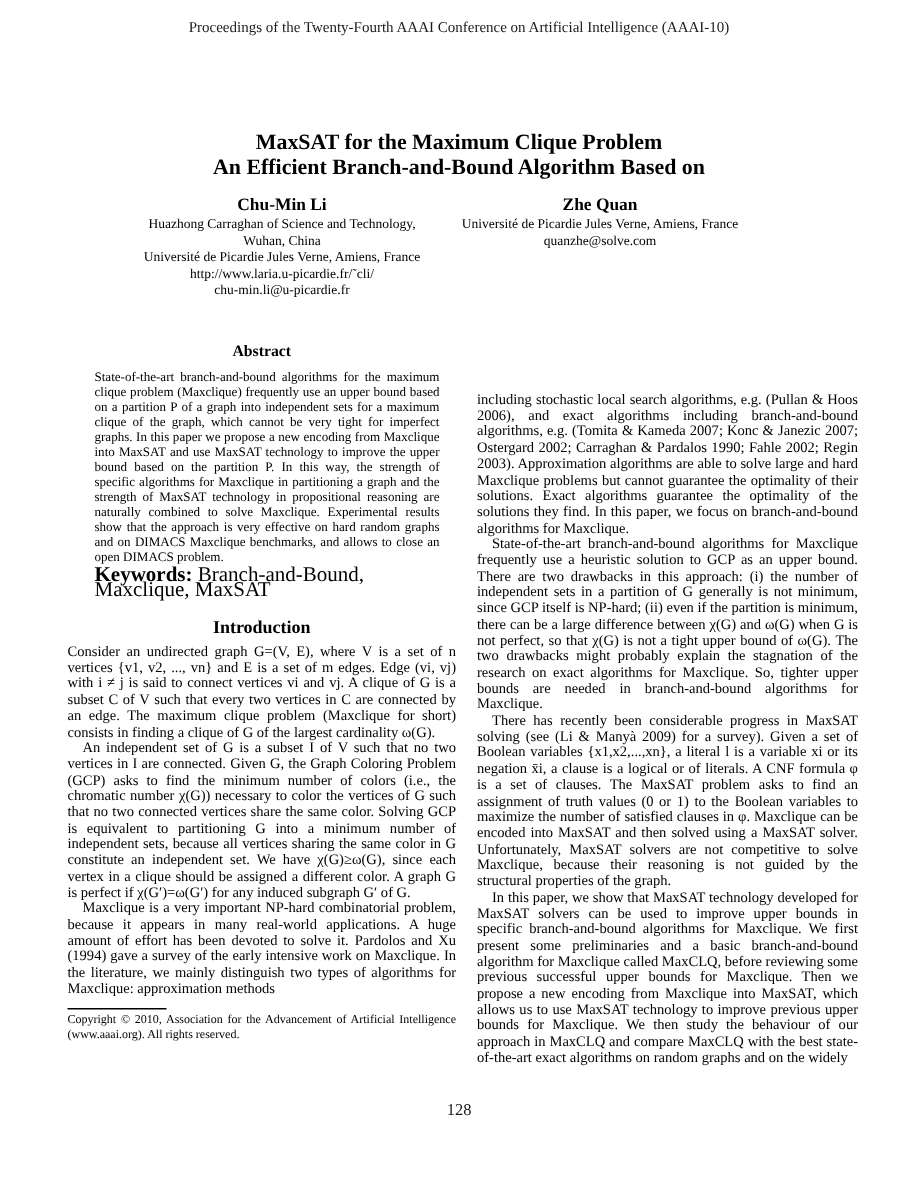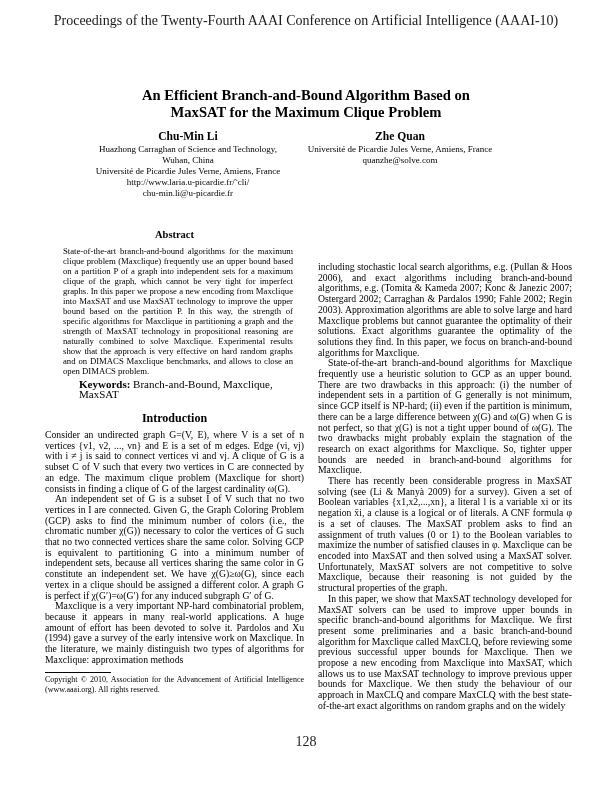--- a/index.html
+++ b/index.html
@@ -10,21 +10,21 @@
     height: 792px;
     background: #ffffff;
     color: #000;
     font-family: "Liberation Serif", "DejaVu Serif", serif;
     overflow: hidden;
   }
   .proceedings-header {
     position: absolute;
     top: 13px; left: 0; right: 0;
     text-align: center;
-    font-size: 14px;
+    font-size: 10px;
     color: #1a1a1a;
   }
   .paper-title {
     position: absolute;
     top: 87px; left: 0; right: 0;
     text-align: center;
     font-weight: bold;
     font-size: 14.6px;
     line-height: 16.5px;
   }
@@ -52,22 +52,22 @@
     font-size: 10.5px;
     margin: 1px 0 6px 0;
   }
   .abstract-body {
     margin: 0 11px 0 18px;
     font-size: 8.7px;
     line-height: 10px;
     text-align: justify;
   }
   .keywords-line {
-    margin: 3px 11px 0 34px;
-    font-size: 11px;
+    margin: 3px 11px 0 18px;
+    font-size: 14px;
     line-height: 10px;
   }
   .keywords-line .kw-label { font-weight: bold; }
 
   .section-heading {
     text-align: center;
     font-weight: bold;
     font-size: 12px;
     margin: 12px 0 4px 0;
   }
@@ -88,34 +88,34 @@
   }
   .footnote-text {
     font-size: 8px;
     line-height: 9.7px;
     text-align: justify;
   }
   .page-number {
     position: absolute;
     top: 734px; left: 0; right: 0;
     text-align: center;
-    font-size: 14px;
+    font-size: 11px;
     color: #1a1a1a;
   }
 </style>
 </head>
 <body>
 
 <div class="page">
 
   <div class="proceedings-header">Proceedings of the Twenty-Fourth AAAI Conference on Artificial Intelligence (AAAI-10)</div>
 
   <div class="paper-title">
+    <div>MaxSAT for the Maximum Clique Problem</div>
     <div>An Efficient Branch-and-Bound Algorithm Based on</div>
-    <div>MaxSAT for the Maximum Clique Problem</div>
   </div>
 
   <div class="authors-row">
     <div class="author-block a0">
       <div class="author-name">Chu-Min Li</div>
       <div class="author-line">Huazhong Carraghan of Science and Technology,</div>
       <div class="author-line">Wuhan, China</div>
       <div class="author-line">Université de Picardie Jules Verne, Amiens, France</div>
       <div class="author-line">http://www.laria.u-picardie.fr/˜cli/</div>
       <div class="author-line">chu-min.li@u-picardie.fr</div>

